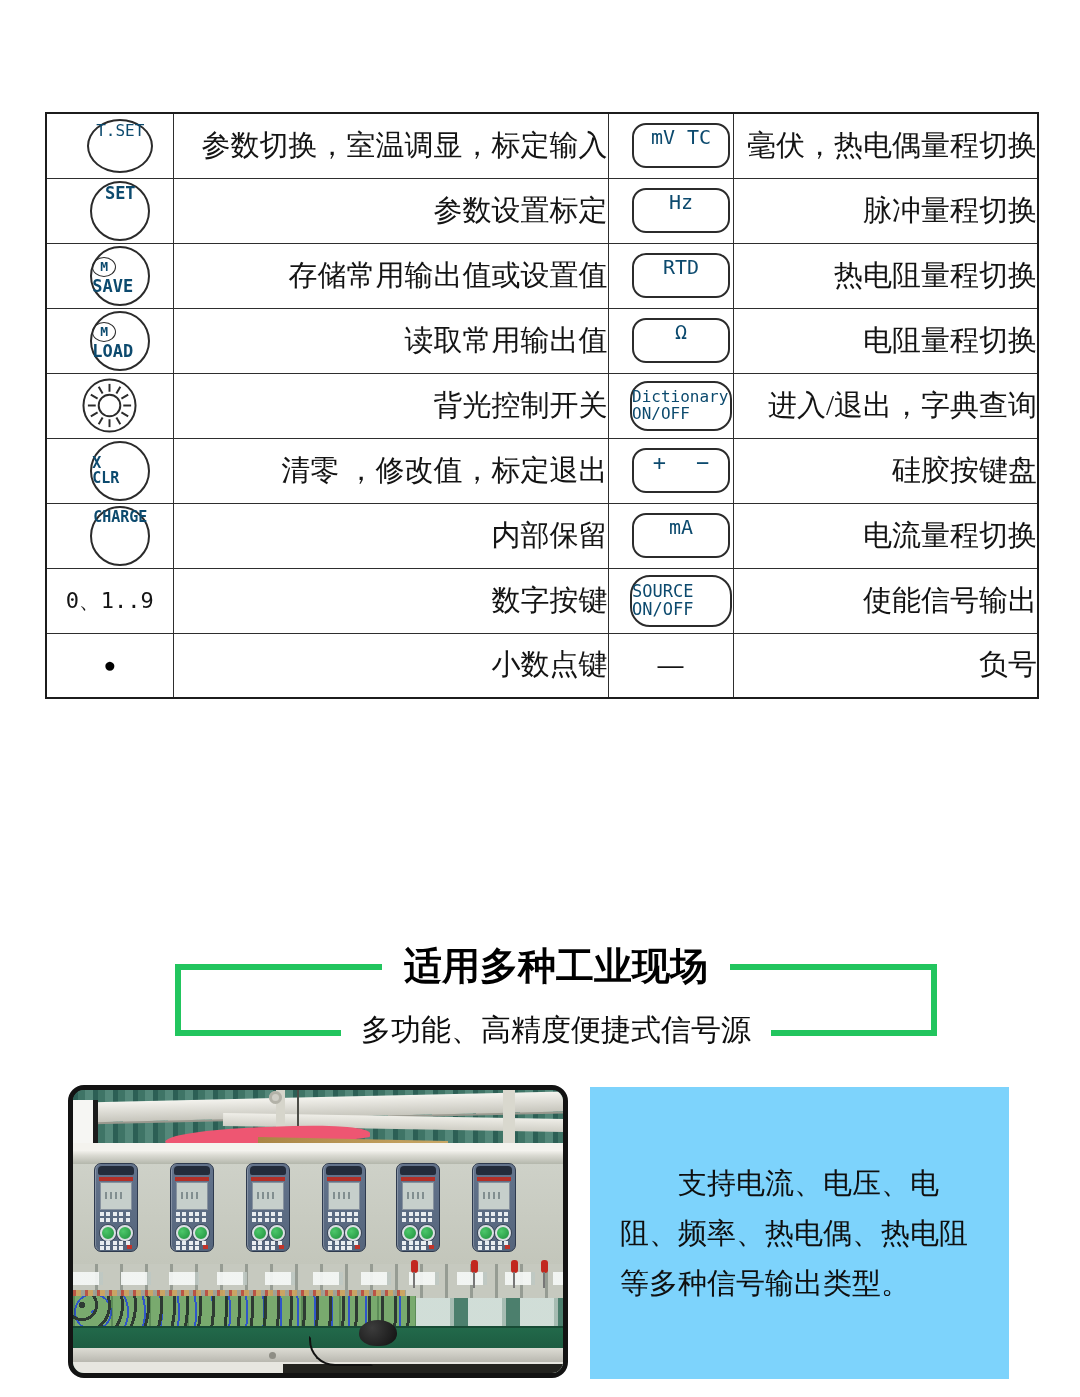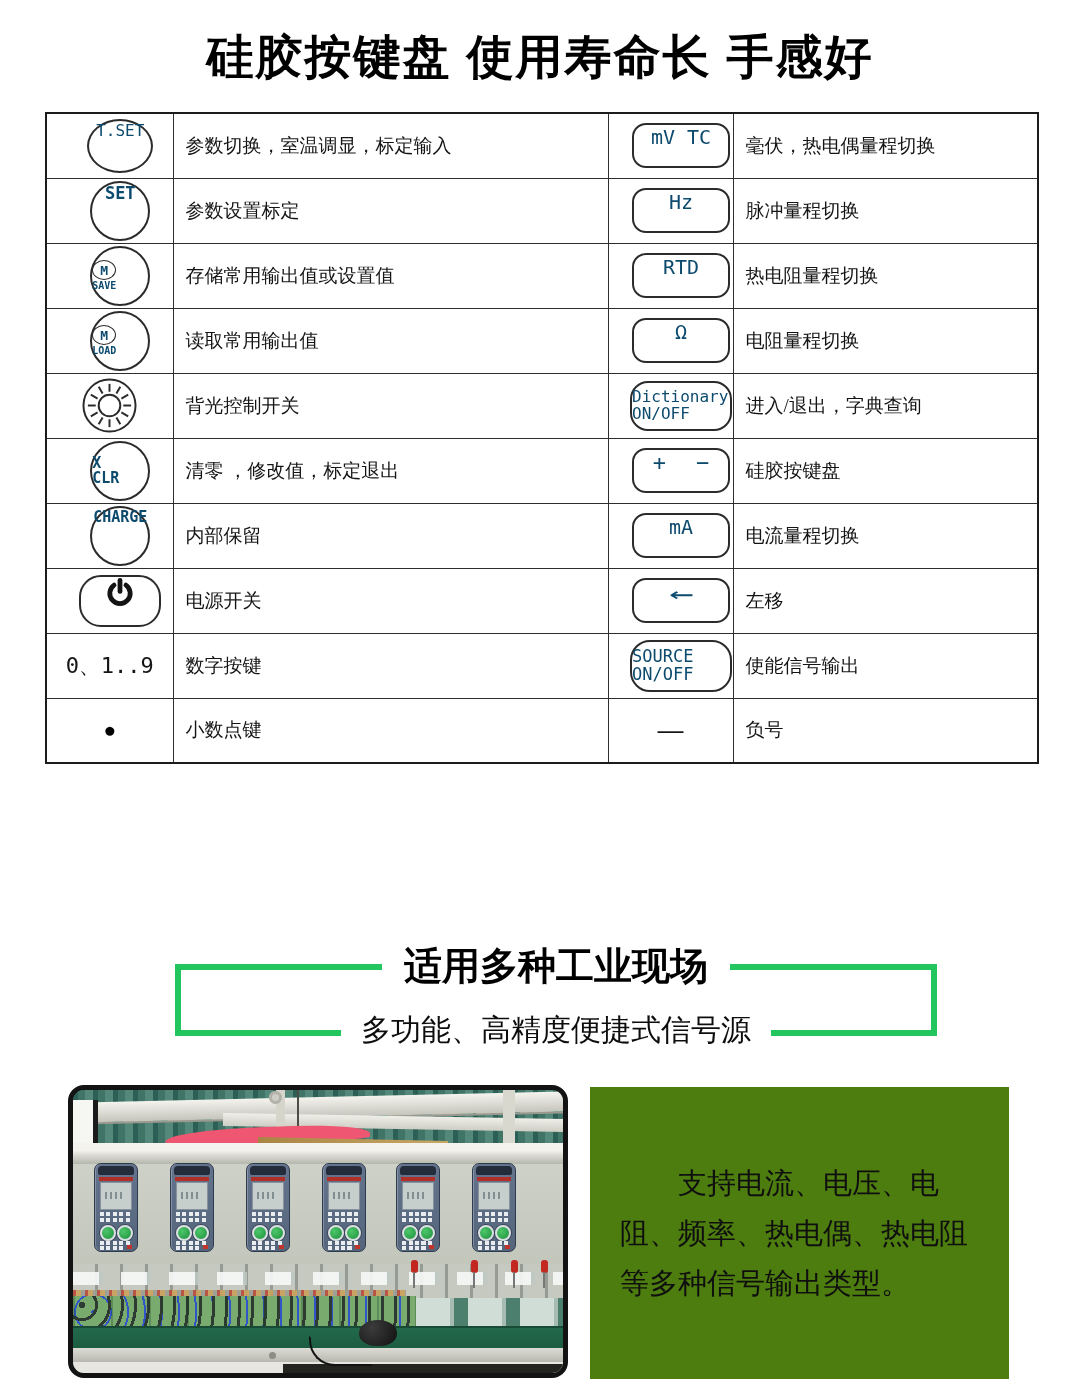--- a/index.html
+++ b/index.html
@@ -13,33 +13,33 @@
   
   table.keytable{position:absolute;left:45px;top:112px;width:992px;
     border-collapse:collapse;table-layout:fixed;border:2px solid #1c1c1c;}
   .keytable th,.keytable td{border:1px solid #2e2e2e;padding:0;vertical-align:middle;overflow:hidden;}
   .keytable tr.hdr{height:48px;}
   .keytable tr.body{height:65px;}
   th{font-size:30px;font-weight:bold;text-align:center;white-space:nowrap;}
   th.desc-l{text-align:left;padding-left:78px;}
   th.desc-r{text-align:left;padding-left:14px;}
   td.name{text-align:center;}
-  td.desc{font-size:19px;text-align:left;padding-left:12px;white-space:nowrap;
+  td.desc{font-size:29px;text-align:right;padding-left:12px;white-space:nowrap;
     font-family:"Liberation Serif","DejaVu Serif",serif;color:#141414;}
 
   .kshape{display:inline-flex;align-items:flex-start;justify-content:center;vertical-align:middle;
     border:2px solid #2b2b2b;color:#0c4a6e;box-sizing:border-box;
     font-family:"DejaVu Sans Mono","Liberation Mono",monospace;margin-left:21px;}
   .ellipse{width:66px;height:54px;border-radius:50%;font-size:16px;}
   .circle{width:60px;height:60px;border-radius:50%;font-size:17px;font-weight:bold;}
   .circle.small-text{font-size:15px;}
   .circle.stack{flex-direction:column;line-height:1;}
   .mbadge{display:inline-flex;align-items:center;justify-content:center;
     border:1.5px solid #2b2b2b;border-radius:50%;width:22px;height:18px;font-size:13px;margin-bottom:1px;}
-  .msub{font-size:10px;}
+  .msub{font-size:17px;}
   .twoline{flex-direction:column;line-height:1.05;}
   .pill{min-width:98px;height:45px;border-radius:14px;font-size:20px;}
   .pill.twoline{height:50px;border-radius:18px;font-size:16px;min-width:102px;}
   .pill.tight{height:37px;border-radius:8px;font-size:19px;min-width:98px;}
   .pill.source{height:52px;border-radius:20px;font-size:17px;}
   .pill.power-pill{width:82px;height:52px;border-radius:22px;min-width:0;}
   .pill.plusminus{gap:30px;font-size:22px;}
   .arrow-glyph{display:inline-block;transform:scaleX(1.7);font-size:24px;}
   .plain-key{font-size:22px;font-family:"DejaVu Sans Mono","Liberation Mono",monospace;color:#141414;}
   .dot-key{font-size:21px;color:#000;}
@@ -47,21 +47,21 @@
 
   
   .banner-box{position:absolute;left:175px;top:964px;width:750px;height:60px;
     border:6px solid #22c55e;}
   .banner-title{position:absolute;left:50%;top:0;transform:translate(-50%,-56%);
     background:#fff;padding:0 22px;font-size:38px;font-weight:bold;white-space:nowrap;color:#000;}
   .banner-subtitle{position:absolute;left:50%;top:100%;transform:translate(-50%,-50%);
     background:#fff;padding:0 20px;font-size:30px;white-space:nowrap;color:#0d0d0d;}
 
   
-  .feature{position:absolute;left:590px;top:1087px;width:419px;height:292px;background:#4d7c0f;}
+  .feature{position:absolute;left:590px;top:1087px;width:419px;height:292px;background:#7dd3fc;}
   .feature p{margin:72px 24px 0 30px;font-size:29px;line-height:1.72;text-indent:2em;color:#0f0f0f;}
 
   
   .photo{position:absolute;left:68px;top:1085px;width:500px;height:293px;box-sizing:border-box;
     border:5px solid #131313;border-radius:16px;overflow:hidden;background:#4c7f6d;}
   .photo *{position:absolute;}
   .ph-curtain{left:0;top:0;width:100%;height:82px;
     background:repeating-linear-gradient(90deg,#2c5f55 0 5px,#3f7466 5px 12px,#54887a 12px 20px);}
   .ph-beam1{left:-6px;top:7px;width:510px;height:20px;transform:rotate(-1.3deg);
     background:linear-gradient(#f4f3ee,#c6c5bc);box-shadow:0 2px 0 #9a998f;}
@@ -127,21 +127,20 @@
   .device .g1{left:5px}.device .g2{left:22px}
   .device .redkey{right:5px;top:81px;width:5px;height:4px;background:#c23329;}
 
   svg{display:block;}
 </style>
 </head>
 <body>
 
 <div class="page">
 
-  <div class="main-title">硅胶按键盘 使用寿命长 手感好</div>
 
   <table class="keytable">
     <colgroup>
         <col style="width:127px">
         <col style="width:435px">
         <col style="width:125px">
         <col style="width:305px">
       </colgroup>
     <tbody>
 
@@ -240,37 +239,20 @@
       <td class="name"><span class="kshape circle small-text">
               <span>CHARGE</span>
             </span></td>
       <td class="desc">内部保留</td>
       <td class="name"><span class="kshape pill">
               <span>mA</span>
             </span></td>
       <td class="desc">电流量程切换</td>
     </tr>
 
-    <tr class="body">
-      <td class="name">
-        <span class="kshape pill power-pill">
-          <span>
-            <svg viewBox="0 0 40 40" width="34" height="34">
-              <path d="M13 9.5 A12 12 0 1 0 27 9.5" fill="none" stroke="#141414" stroke-width="5.6" stroke-linecap="round"></path>
-              <line x1="20" y1="4" x2="20" y2="17" stroke="#141414" stroke-width="5.6" stroke-linecap="round"></line>
-            </svg>
-          </span>
-        </span>
-      </td>
-      <td class="desc">电源开关</td>
-      <td class="name"><span class="kshape pill">
-              <span class="arrow-glyph">←</span>
-            </span></td>
-      <td class="desc">左移</td>
-    </tr>
 
     <tr class="body">
       <td class="name"><span class="plain-key">0、1..9</span></td>
       <td class="desc">数字按键</td>
       <td class="name"><span class="kshape pill source twoline">
               <span>SOURCE</span>
               <span>ON/OFF</span>
             </span></td>
       <td class="desc">使能信号输出</td>
     </tr>

